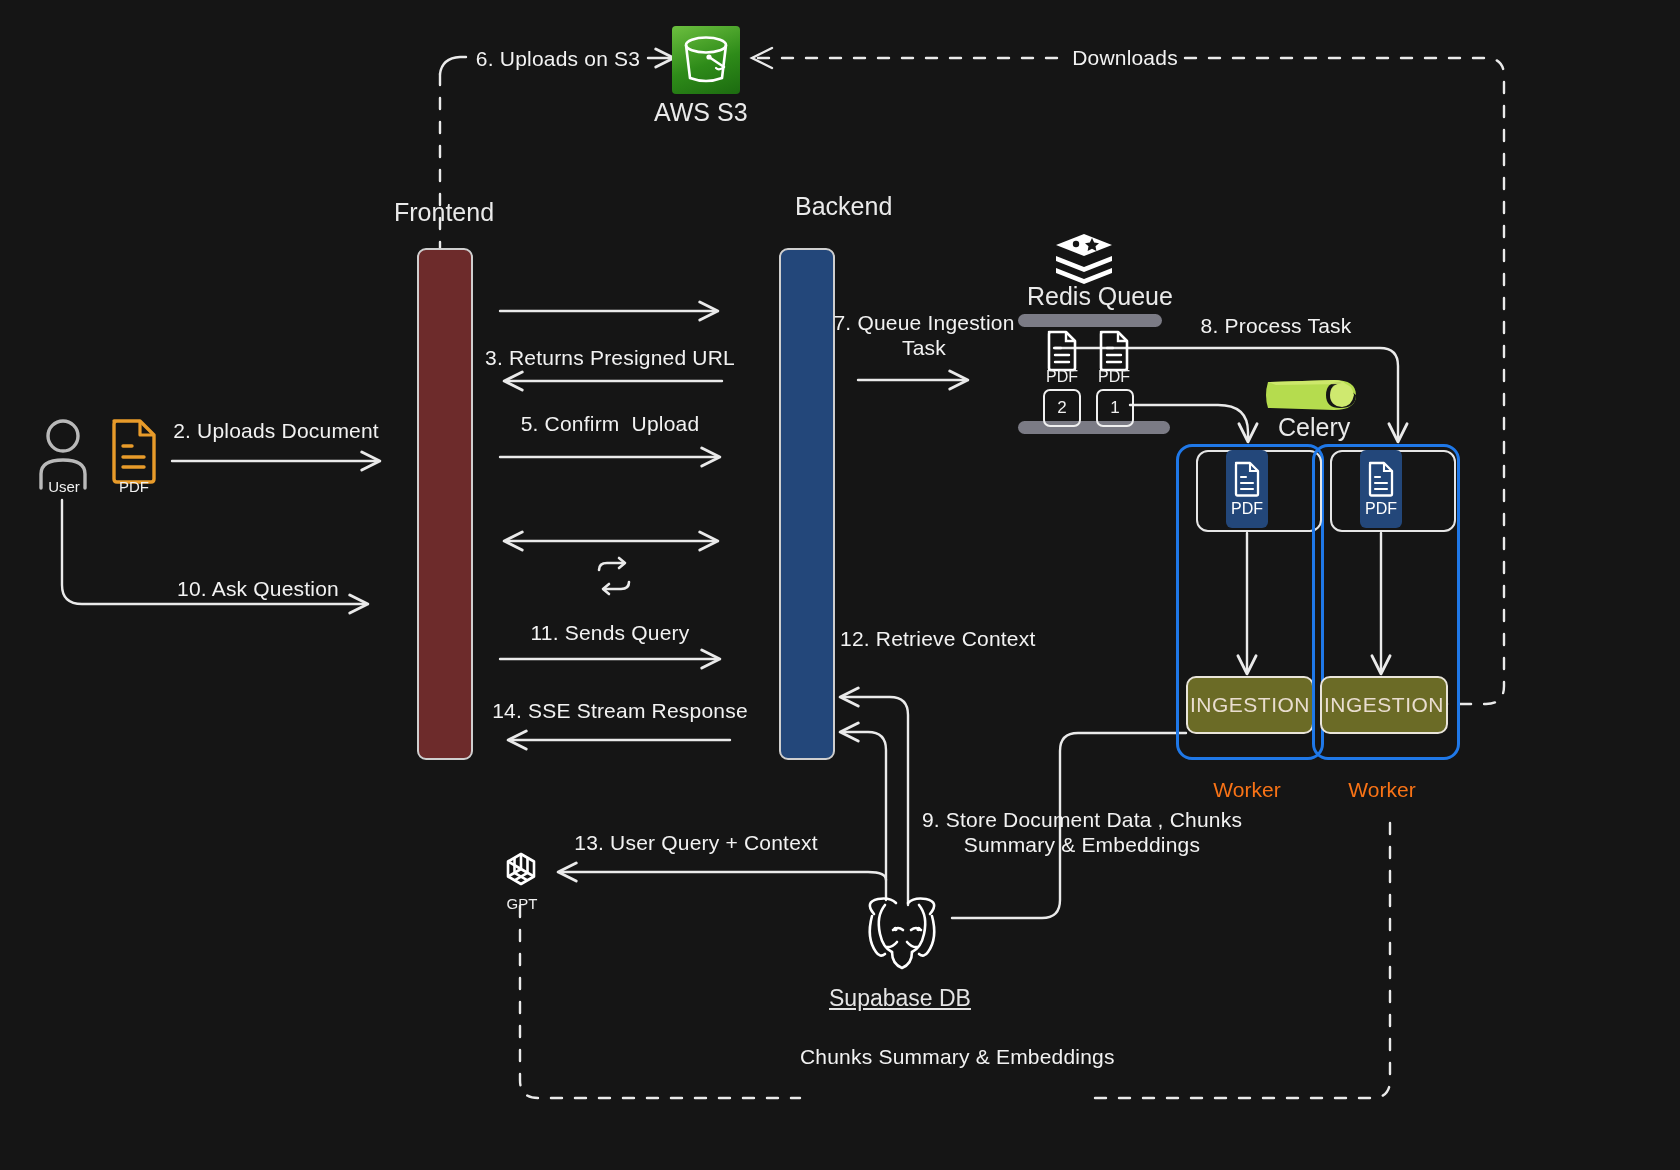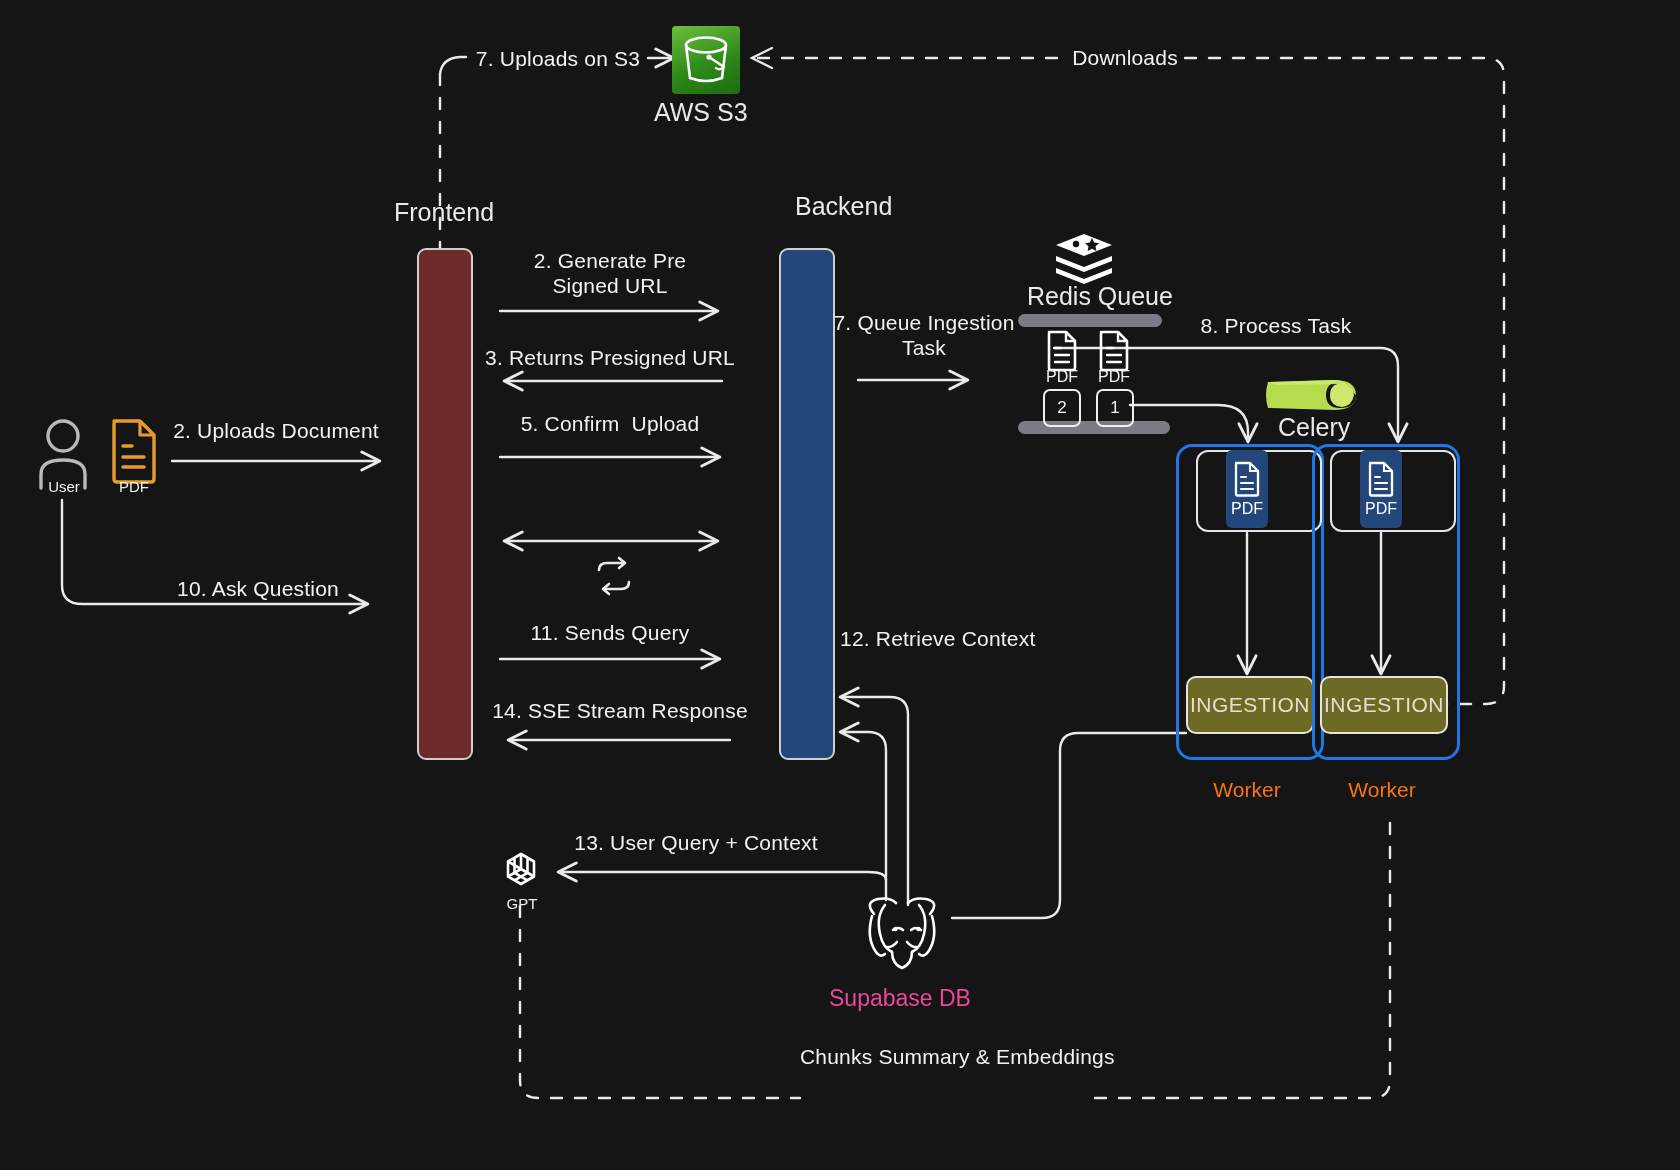--- a/index.html
+++ b/index.html
@@ -7,21 +7,21 @@
        font-family:"Liberation Sans","DejaVu Sans",sans-serif;}
   #stage{position:relative;width:1680px;height:1170px;background:#151515;}
   svg#wires{position:absolute;left:0;top:0;width:1680px;height:1170px;overflow:visible;}
   .lbl{position:absolute;color:#f2f2f2;font-size:21px;line-height:25px;
        white-space:pre;text-align:center;letter-spacing:.2px;}
   .node-title{position:absolute;color:#eaeaea;font-size:25px;white-space:nowrap;}
   .lane{position:absolute;border-radius:9px;border:2px solid #cfcfcf;}
   .lane.frontend{background:#6d2b2b;}
   .lane.backend{background:#23477a;}
   .cap{position:absolute;color:#f0f0f0;font-size:15px;white-space:nowrap;text-align:center;}
-  .cap.orange{color:#ec4899;font-size:23px;}
+  .cap.orange{color:#e5e5e5;font-size:23px;text-decoration:underline;}
   .cap.yellow{color:#f97316;font-size:21px;}
   .icobox{position:absolute;}
   .pdflabel{position:absolute;font-size:16px;color:#f0f0f0;text-align:center;width:60px;}
   .numbox{position:absolute;width:34px;height:34px;border:2.5px solid #f0f0f0;
           border-radius:7px;color:#f0f0f0;font-size:17px;display:flex;
           align-items:center;justify-content:center;}
   .qbar{position:absolute;height:13px;border-radius:7px;background:#7b7b85;}
   .worker-outline{position:absolute;border:3px solid #1f78e8;border-radius:16px;}
   .inner-slot{position:absolute;border:2.5px solid #e6e6e6;border-radius:12px;background:transparent;}
   .pdfcard{position:absolute;background:#23477a;border-radius:6px;
@@ -232,28 +232,28 @@
         <circle cx="43.5" cy="39" r="2.2" fill="#fff" stroke="none"></circle>
         <circle cx="66.5" cy="39" r="2.2" fill="#fff" stroke="none"></circle>
         <path d="M45 52 Q40 58 34 57"></path>
         <path d="M55 52 Q60 58 66 57"></path>
       </g>
     </svg>
   </div>
   <div class="cap orange" style="left:800px;top:985px;width:200px;text-align:center;">Supabase DB</div>
 
   <div class="lbl" style="left:136px;top:418px;width:280px;">2. Uploads Document</div>
-  <div class="lbl" style="left:470px;top:248px;width:280px;">2. Generate Pre
-Signed URL</div>
   <div class="lbl" style="left:470px;top:337px;width:280px;margin-top:8px;">3. Returns Presigned URL</div>
-  <div class="lbl" style="left:448px;top:46px;width:220px;">7. Uploads on S3</div>
+  <div class="lbl" style="left:448px;top:46px;width:220px;">6. Uploads on S3</div>
   <div class="lbl" style="left:470px;top:411px;width:280px;">5. Confirm  Upload</div>
   <div class="lbl" style="left:824px;top:310px;width:200px;">7. Queue Ingestion
 Task</div>
   <div class="lbl" style="left:1186px;top:313px;width:180px;">8. Process Task</div>
+  <div class="lbl" style="left:912px;top:807px;width:340px;">9. Store Document Data , Chunks
+Summary &amp; Embeddings</div>
   <div class="lbl" style="left:128px;top:576px;width:260px;">10. Ask Question</div>
   <div class="lbl" style="left:470px;top:620px;width:280px;">11. Sends Query</div>
   <div class="lbl" style="left:840px;top:626px;width:240px;text-align:left;">12. Retrieve Context</div>
   <div class="lbl" style="left:566px;top:830px;width:260px;">13. User Query + Context</div>
   <div class="lbl" style="left:470px;top:698px;width:300px;">14. SSE Stream Response</div>
 
   <div class="lbl" style="left:1060px;top:45px;width:130px;">Downloads</div>
   <div class="lbl" style="left:800px;top:1044px;width:300px;">Chunks Summary &amp; Embeddings</div>
 
   <div class="icobox" style="left:592px;top:556px;">

